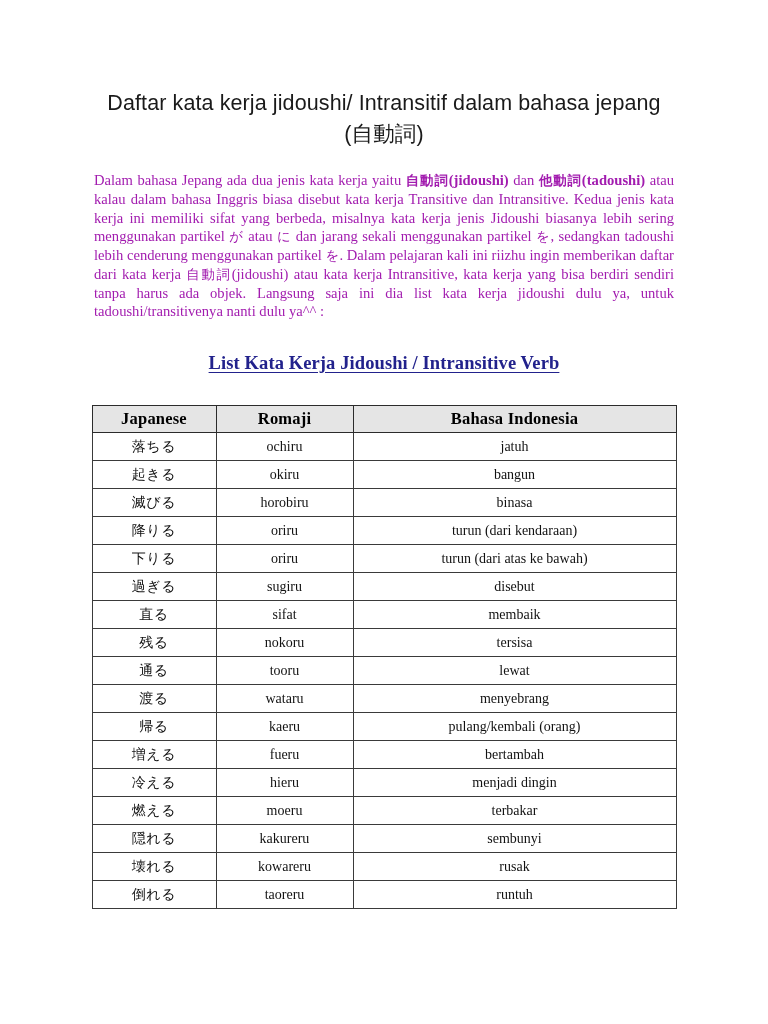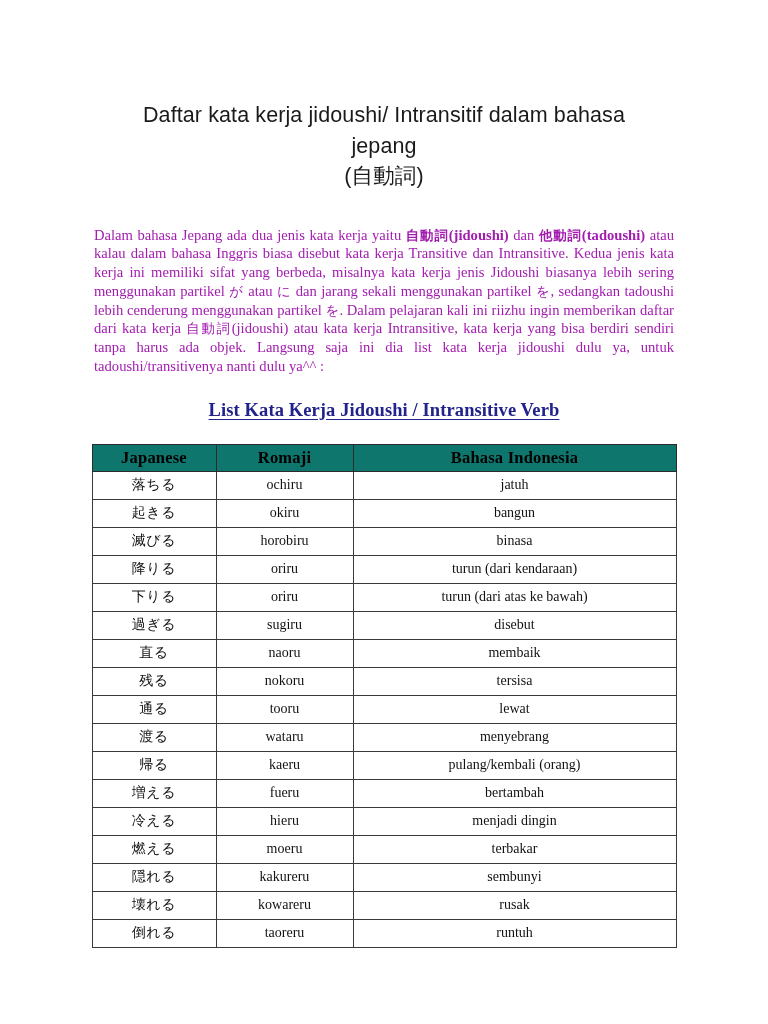--- a/index.html
+++ b/index.html
@@ -17,21 +17,21 @@
   }
   .page {
     position: relative;
     width: 768px;
     height: 1024px;
     padding: 0;
   }
 
   
   .doc-title {
-    margin: 16px;
+    margin: 4px;
     padding: 84px 96px 0 96px;
     font-family: "Liberation Sans", "DejaVu Sans", sans-serif;
     font-size: 21.5px;
     font-weight: 400;
     line-height: 1.42;
     text-align: center;
     color: #1a1a1a;
     letter-spacing: 0.1px;
   }
   .doc-title .line2 {
@@ -55,21 +55,21 @@
     font-size: 13.4px;
   }
   .jp-b {
     font-family: "DejaVu Sans", "Liberation Sans", sans-serif;
     font-size: 13.4px;
     font-weight: 700;
   }
 
   
   .section-heading {
-    margin: 4px;
+    margin: 12px;
     padding: 20px 0 0 0;
     text-align: center;
   }
   .section-heading span {
     font-size: 18.5px;
     font-weight: 700;
     color: #22228C;
     text-decoration: underline;
     text-underline-offset: 3px;
     letter-spacing: 0.1px;
@@ -91,21 +91,21 @@
   table.verbs col.c-ro  { width: 137px; }
   table.verbs col.c-id  { width: 323px; }
 
   table.verbs th, table.verbs td {
     border: 1.1px solid #3a3a3a;
     text-align: center;
     vertical-align: middle;
     padding: 0;
   }
   table.verbs thead th {
-    background: #0f766e;
+    background: #e5e5e5;
     height: 27px;
     font-size: 16.5px;
     font-weight: 700;
     color: #000000;
     border-color: #2b2b2b;
     letter-spacing: 0.2px;
   }
   table.verbs tbody td {
     height: 28px;
     font-size: 14px;
@@ -176,21 +176,21 @@
             <td>oriru</td>
             <td>turun (dari atas ke bawah)</td>
           </tr>
           <tr>
             <td class="jp-cell">過ぎる</td>
             <td>sugiru</td>
             <td>disebut</td>
           </tr>
           <tr>
             <td class="jp-cell">直る</td>
-            <td>naoru</td>
+            <td>sifat</td>
             <td>membaik</td>
           </tr>
           <tr>
             <td class="jp-cell">残る</td>
             <td>nokoru</td>
             <td>tersisa</td>
           </tr>
           <tr>
             <td class="jp-cell">通る</td>
             <td>tooru</td>

